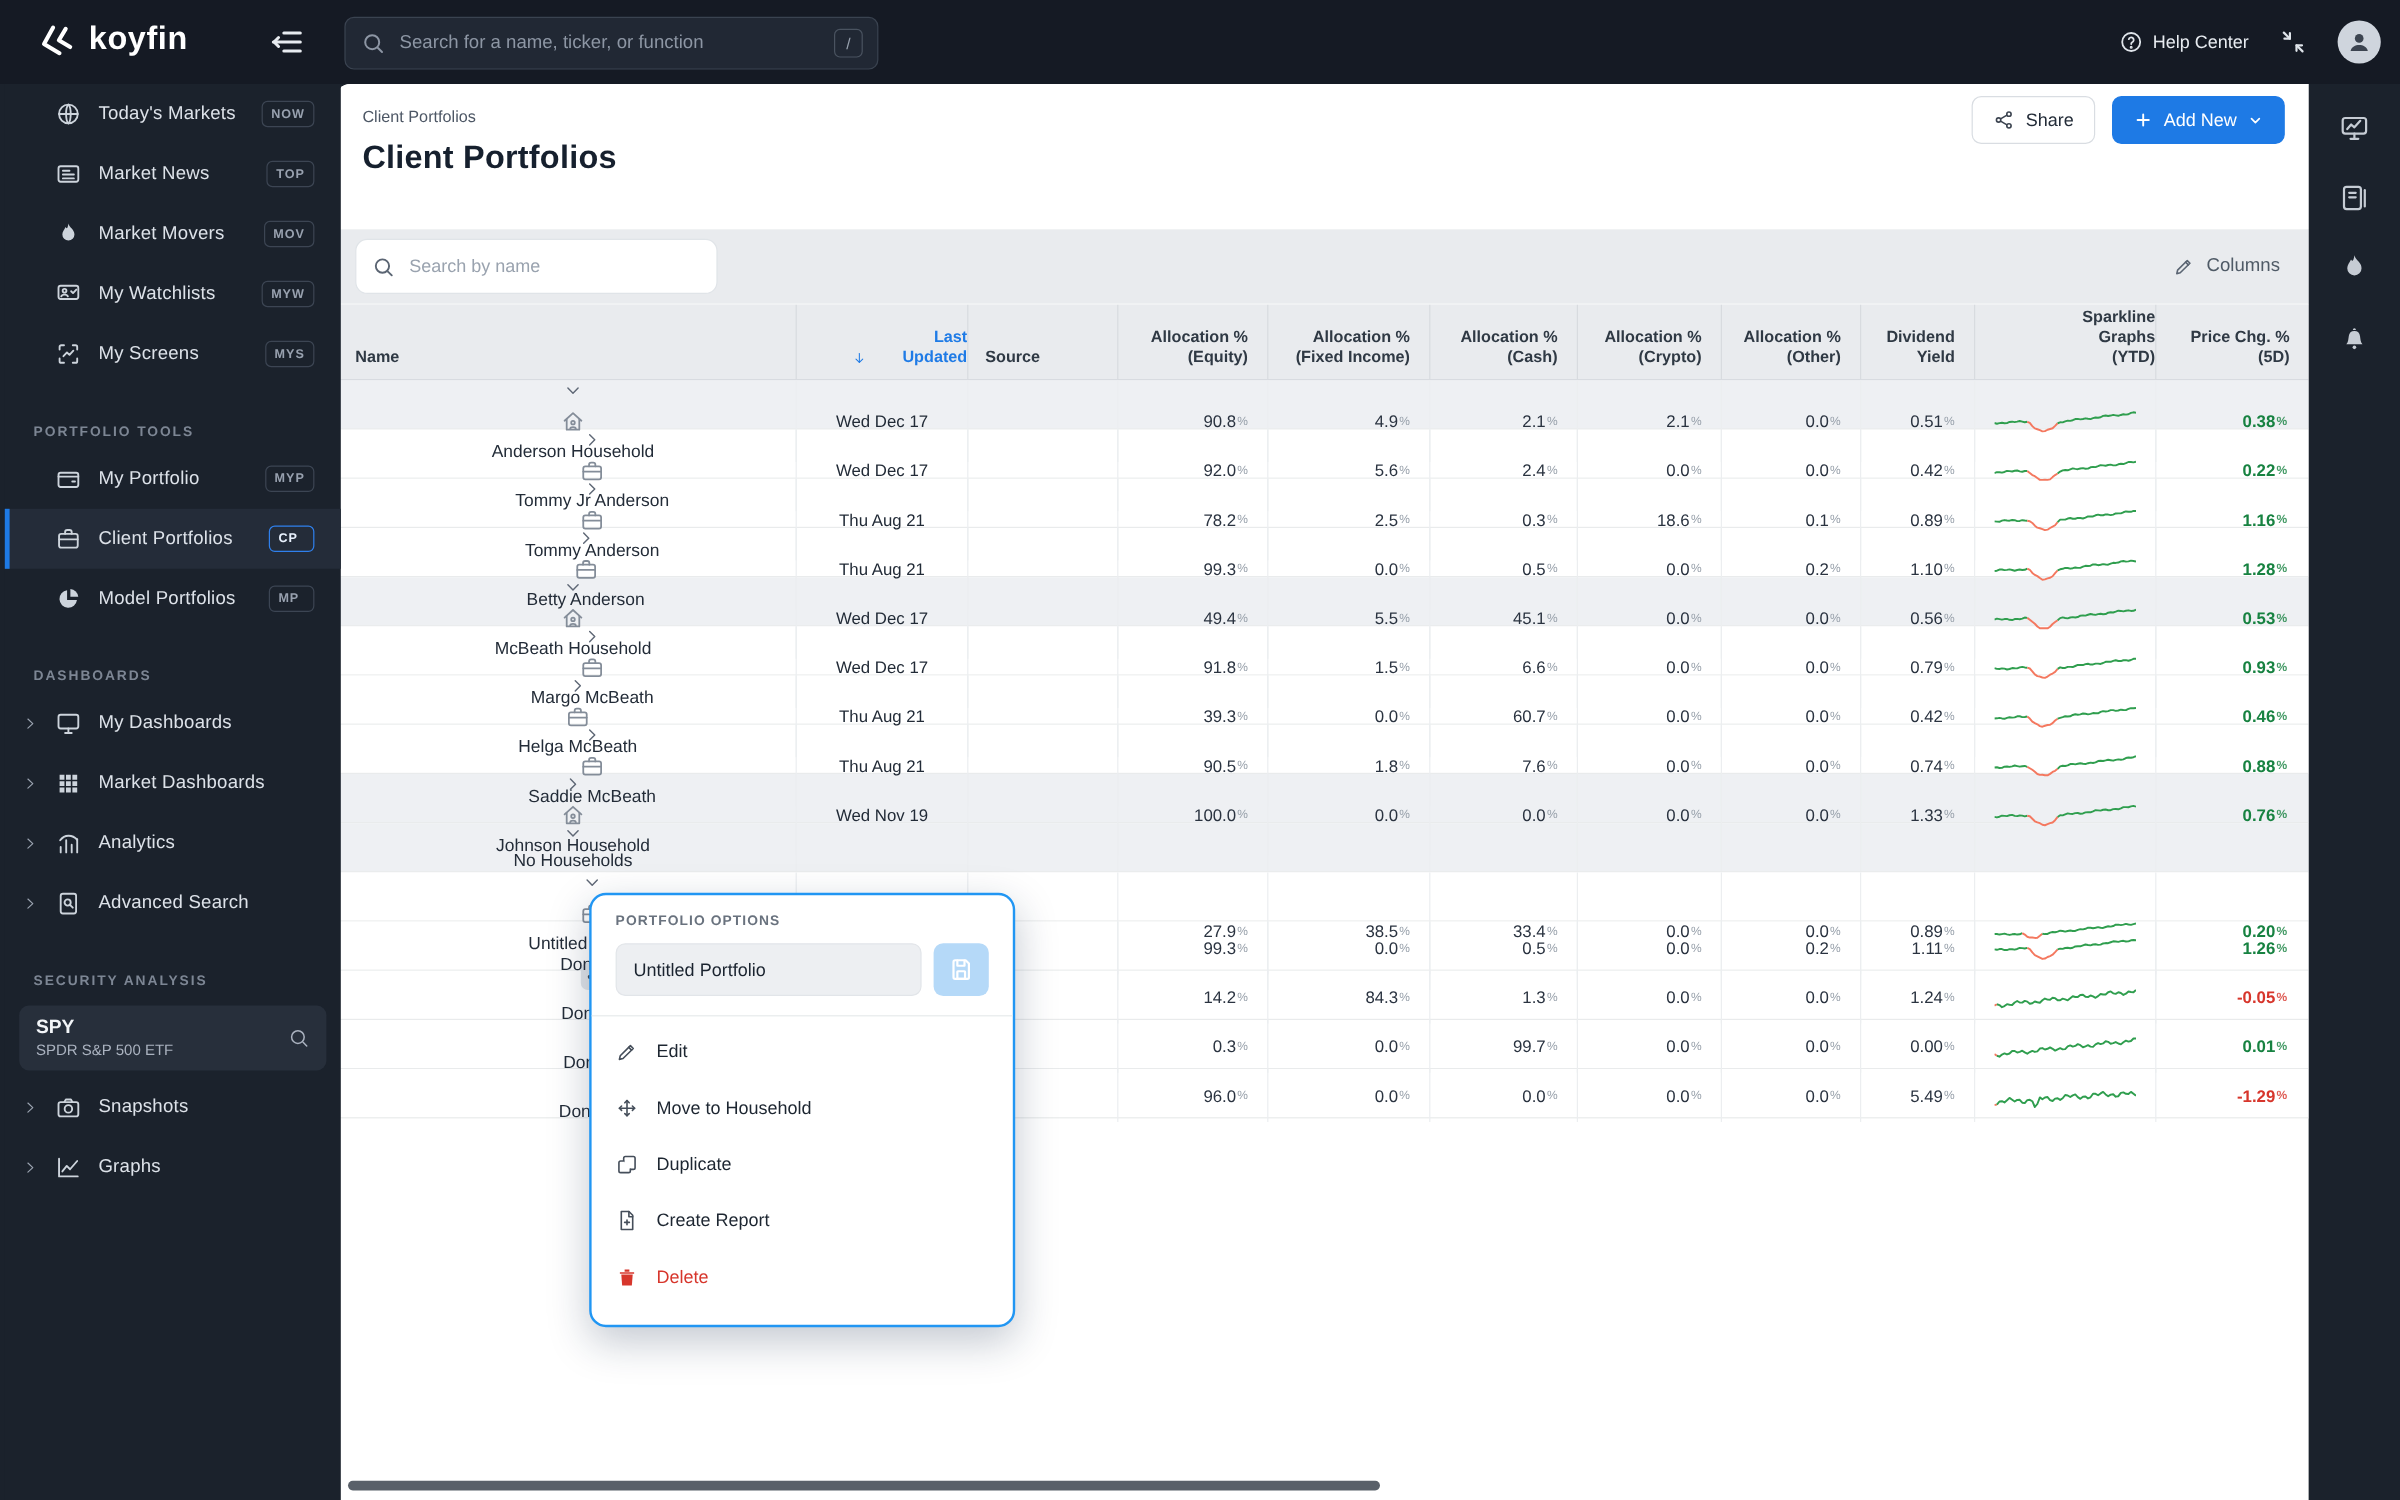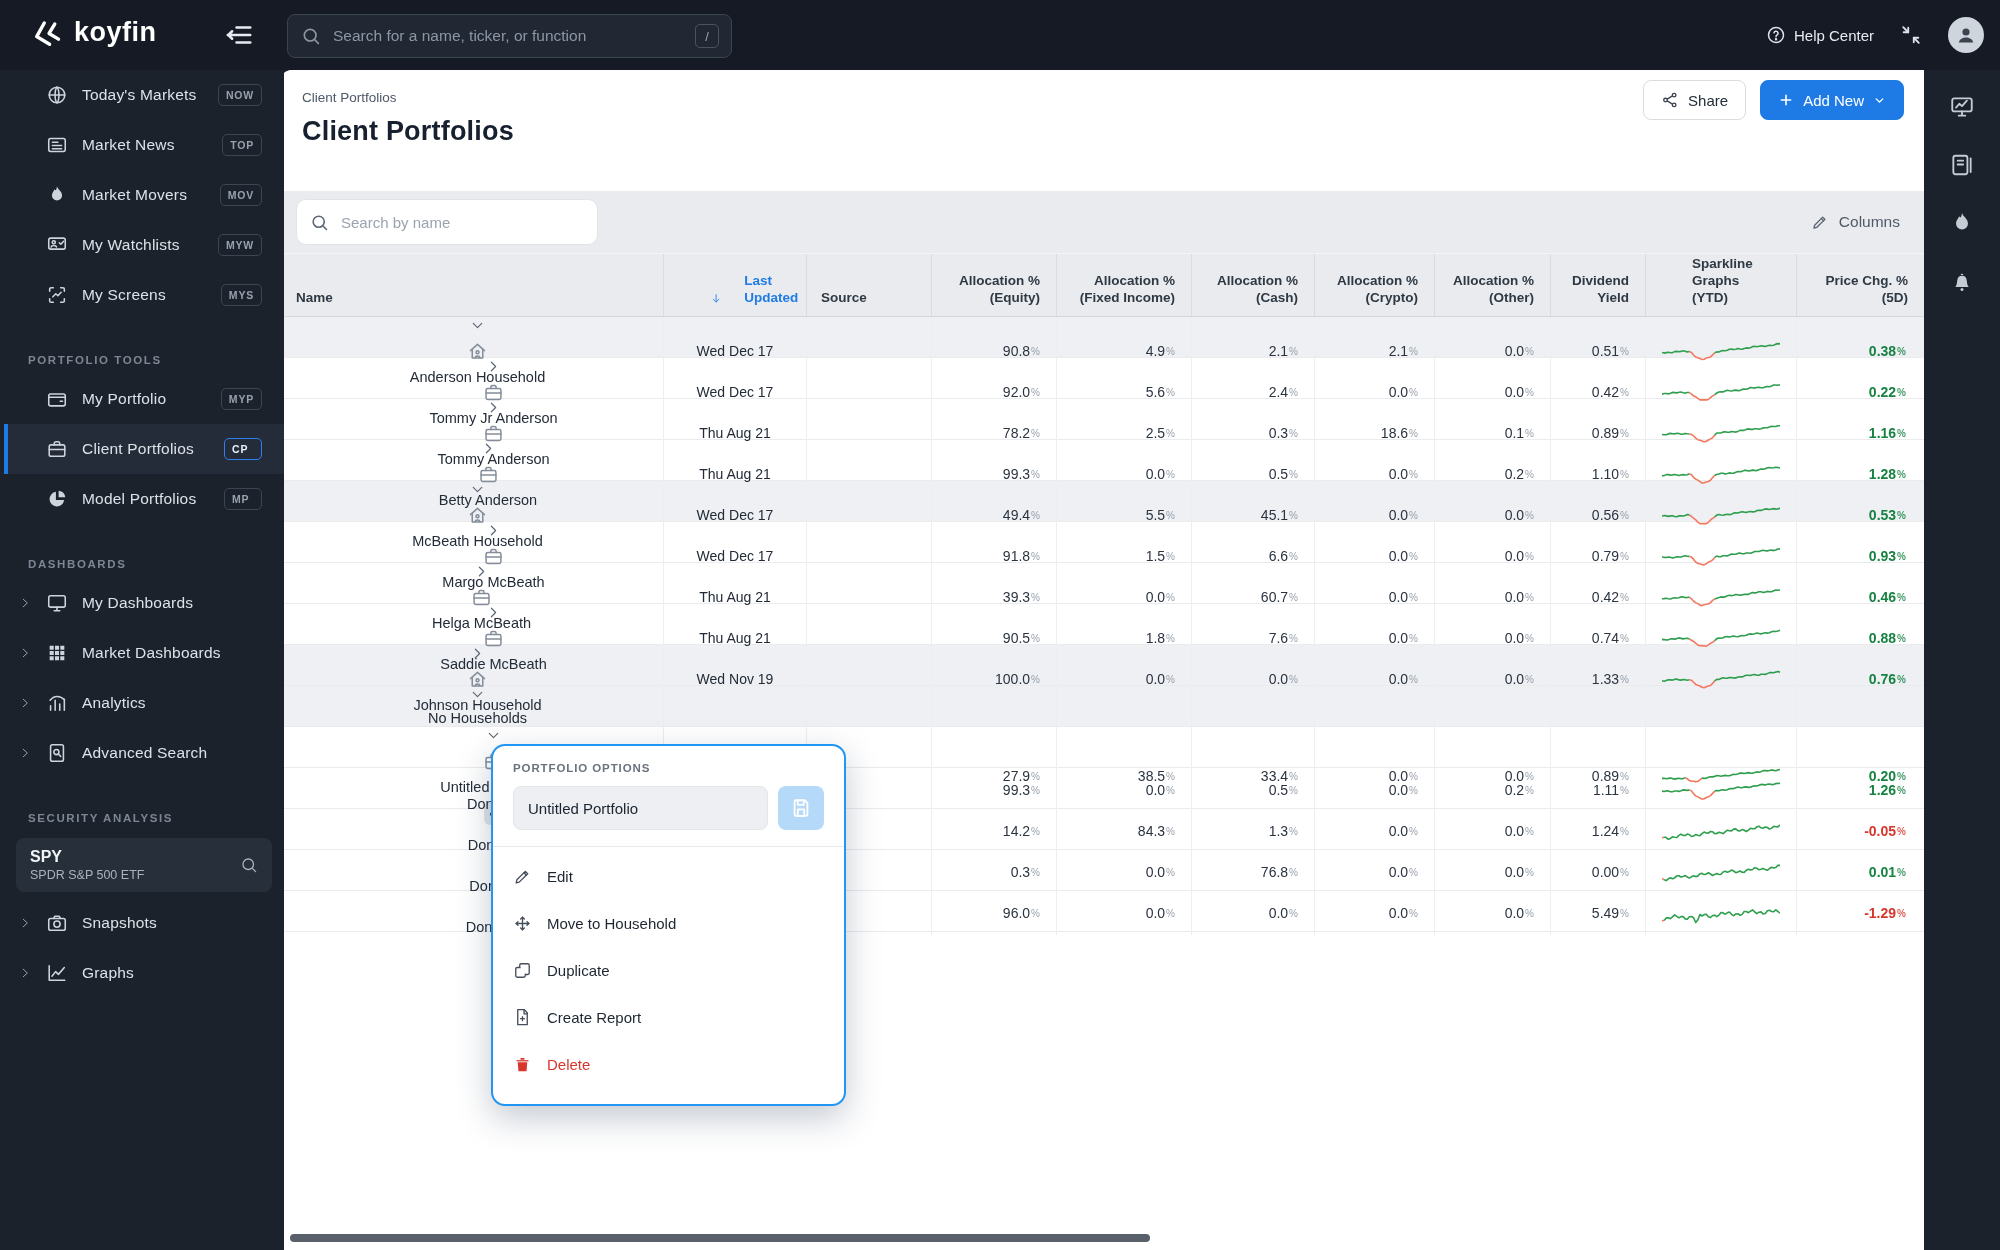--- a/index.html
+++ b/index.html
@@ -60,21 +60,21 @@
   .tb2-search input::placeholder{color:#9aa3af;}
   .columns-btn{margin-left:auto;display:flex;align-items:center;gap:10px;color:#4f5a66;font-size:15.5px;cursor:pointer;}
   .columns-btn .i{width:18px;height:18px;color:#5b6573;}
   
   .grid-row{display:grid;grid-template-columns:383px 143px 125px 125px 135px 123px 120px 116px 95px 151px 128px;}
   .thead{height:62px;background:#e9ebee;border-bottom:1px solid #d4d8dc;border-top:1px solid #f3f4f6;}
   .thead .hc{display:flex;align-items:flex-end;padding-bottom:9px;font-size:13.5px;font-weight:700;color:#2f3944;line-height:1.25;white-space:pre-line;border-left:1px solid #d8dbdf;}
   .thead .hc:first-child{border-left:none;padding-left:16px;}
   .hc.al{justify-content:flex-start;padding-left:14px;}
   .hc.ar{justify-content:flex-end;text-align:right;padding-right:16px;}
-  .hc.ac{justify-content:center;text-align:left;padding-left:46px;}
+  .hc.ac{justify-content:center;text-align:right;padding-left:46px;}
   .hc.sorted{color:#1f7be6;}
   .hc .sort-arrow{width:17px;height:17px;color:#1f7be6;margin-right:22px;}
   .trow{height:40px;border-bottom:1px solid #e9ebec;background:#fff;}
   .trow.group{background:#eef0f3;}
   .trow .tc{display:flex;align-items:center;border-left:1px solid #ecee f0;}
   .trow .tc{border-left:1px solid #eceef0;}
   .trow .tc:first-child{border-left:none;}
   .tc.name{gap:7px;flex-direction:column;}
   .tc .expand{width:17px;height:17px;color:#5f6876;flex:none;cursor:pointer;}
   .tc .rowic{width:21px;height:21px;color:#848d99;flex:none;}
@@ -1132,21 +1132,21 @@
           <div class="tc c-src"></div>
           <div class="tc num">
             <span>0.3</span>
             <span class="pct">%</span>
           </div>
           <div class="tc num">
             <span>0.0</span>
             <span class="pct">%</span>
           </div>
           <div class="tc num">
-            <span>76.8</span>
+            <span>99.7</span>
             <span class="pct">%</span>
           </div>
           <div class="tc num">
             <span>0.0</span>
             <span class="pct">%</span>
           </div>
           <div class="tc num">
             <span>0.0</span>
             <span class="pct">%</span>
           </div>

